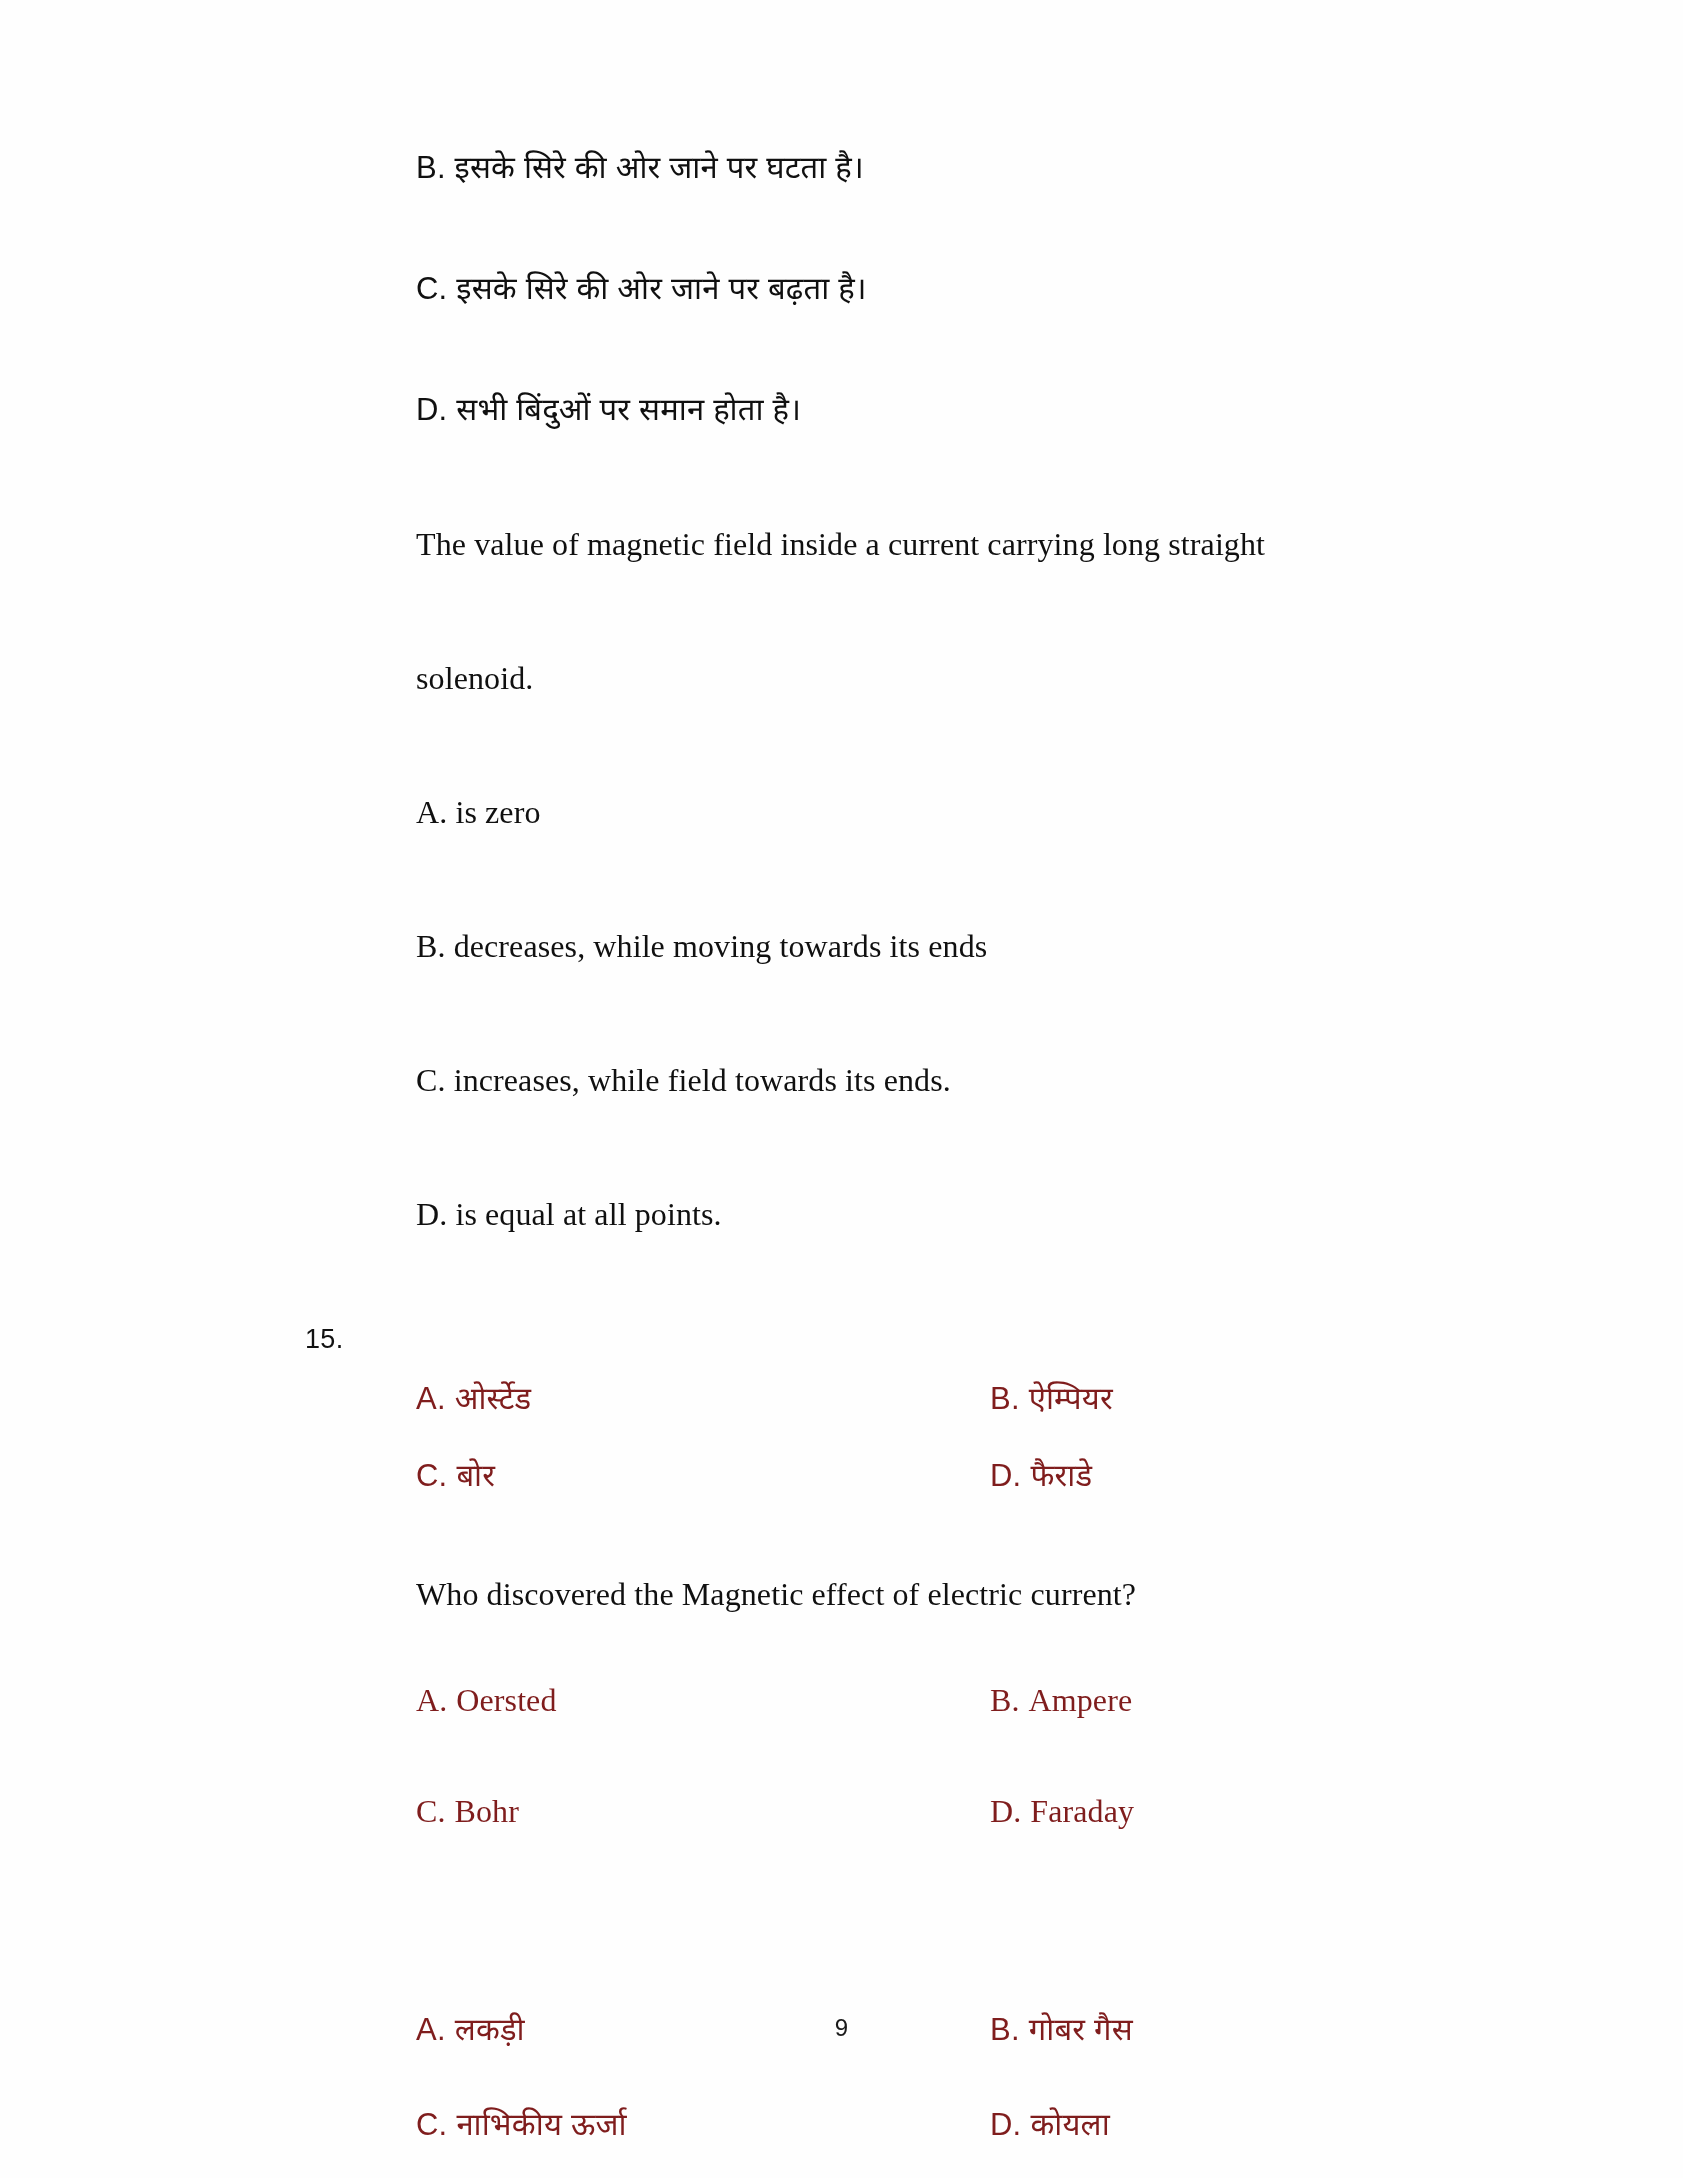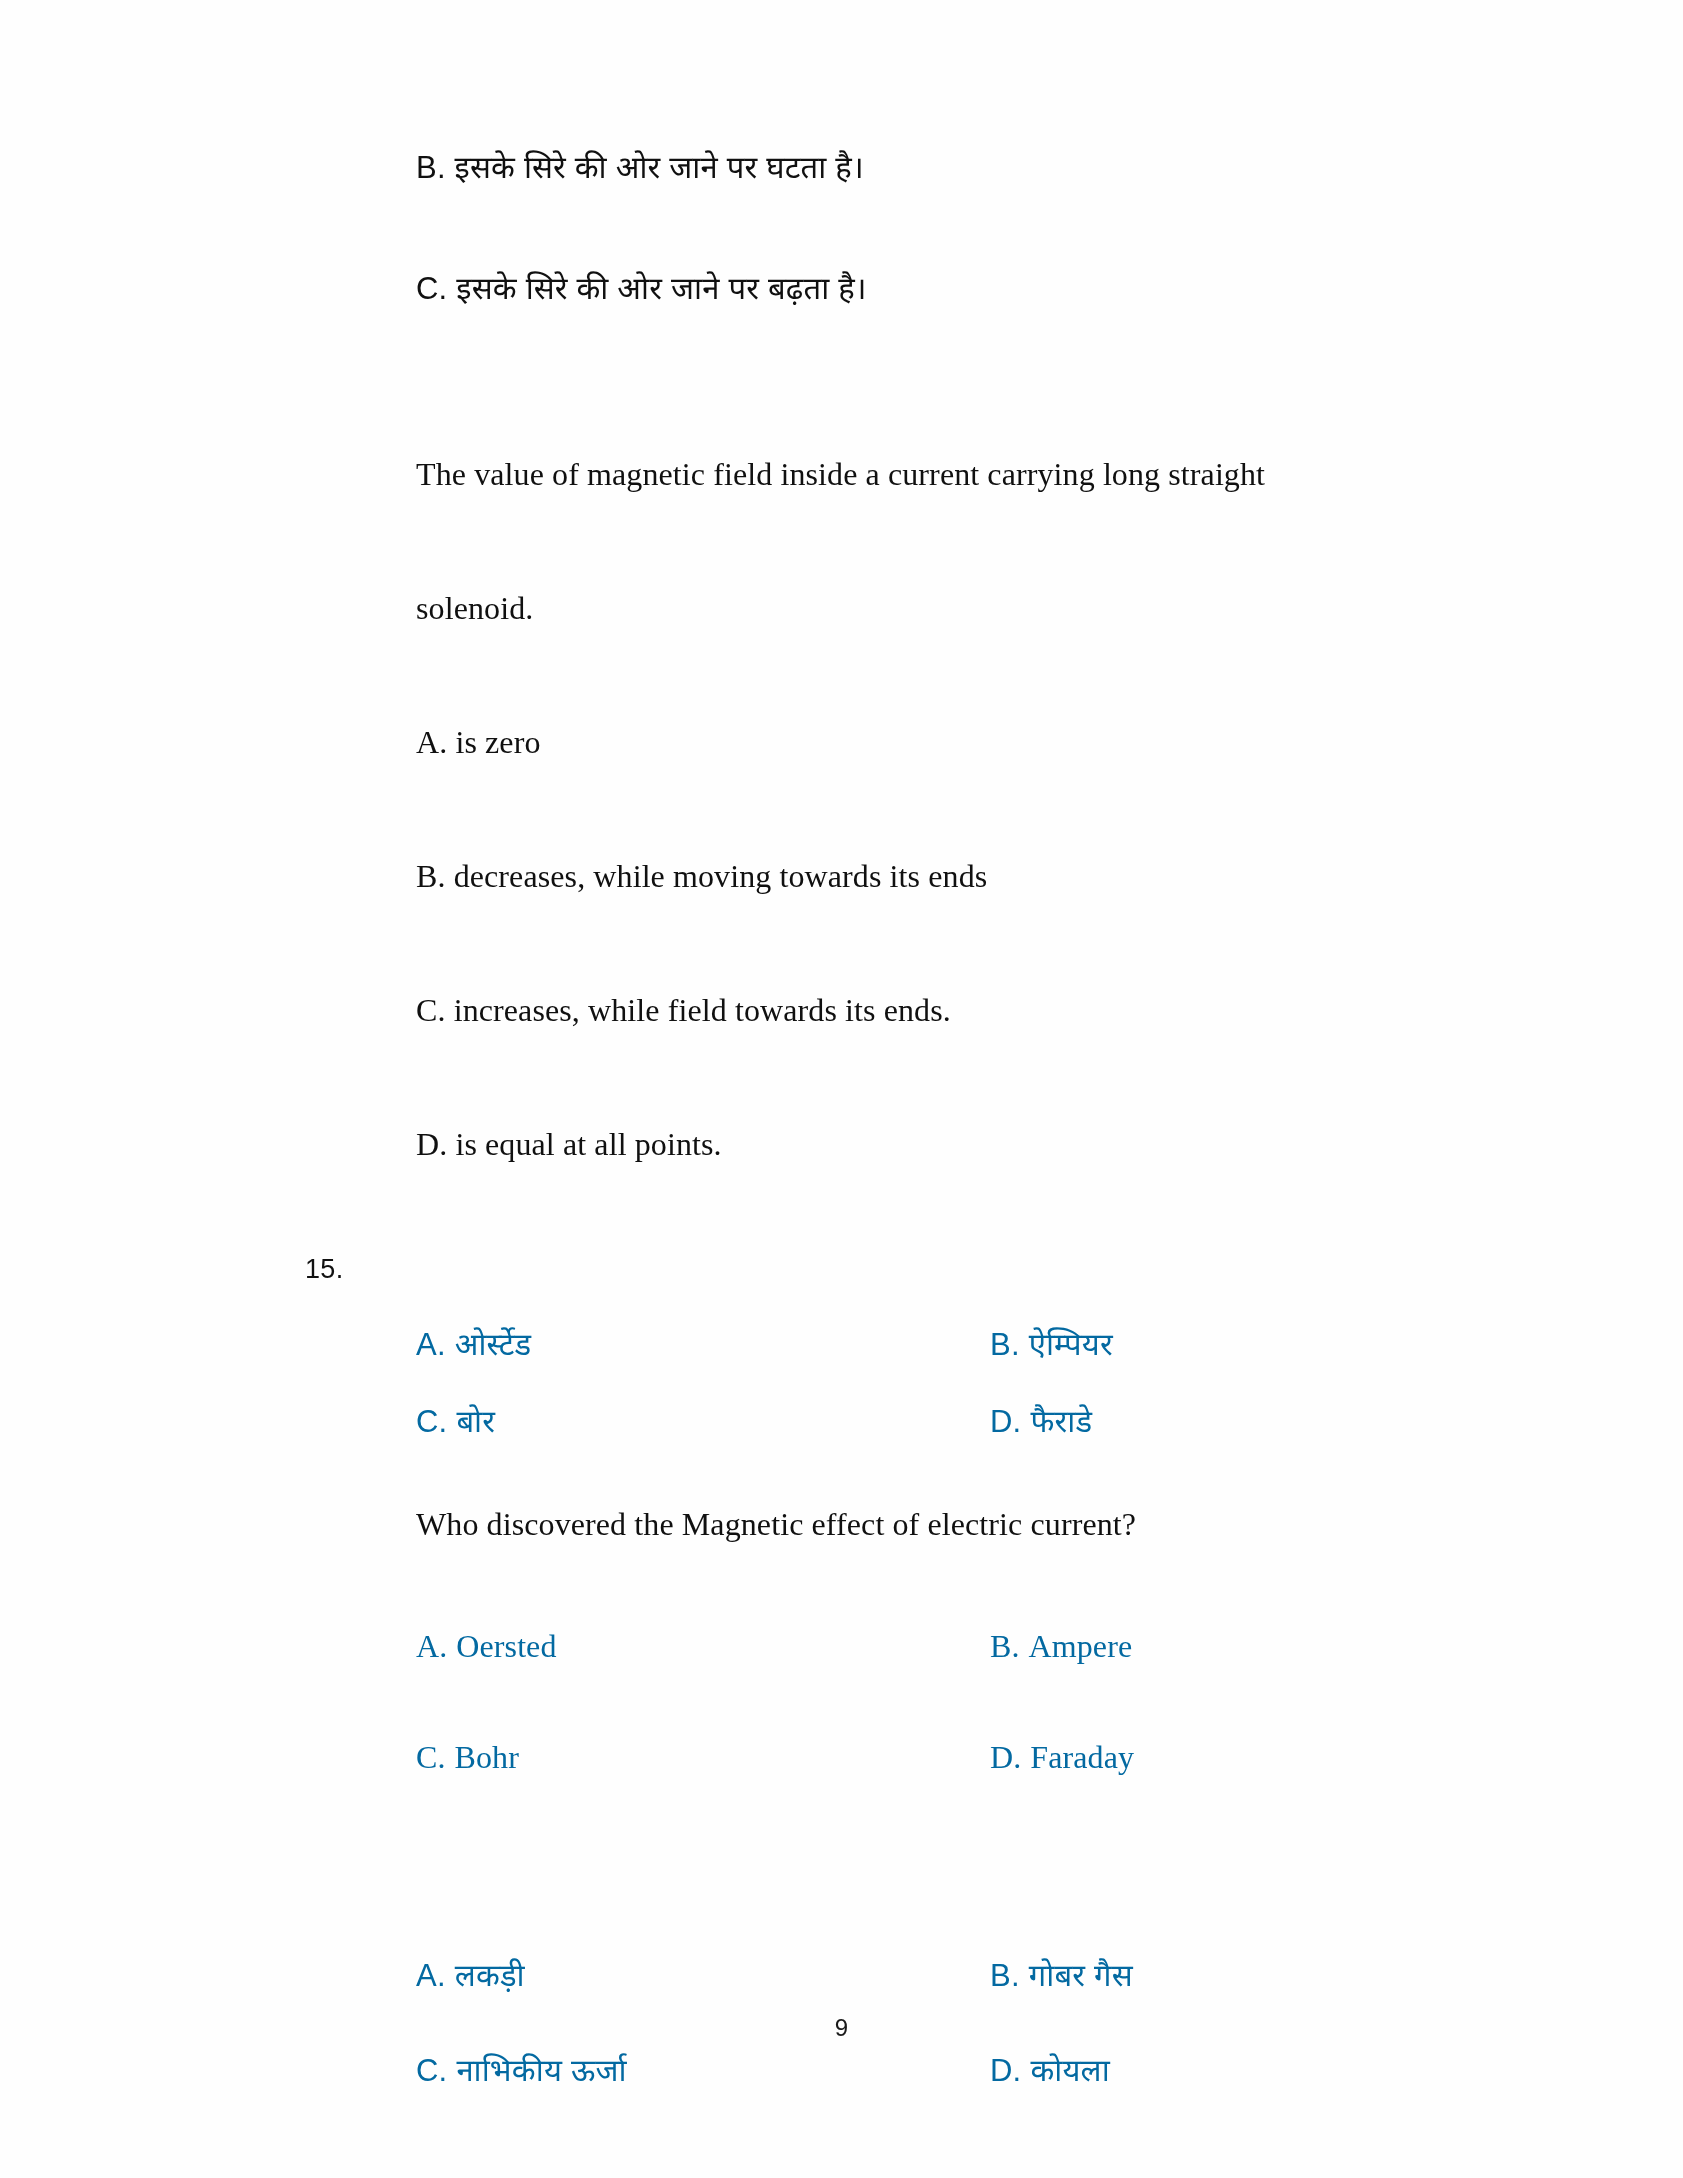--- a/index.html
+++ b/index.html
@@ -68,23 +68,23 @@
 
   
   .opt-line {
     position: relative;
     margin-left: 416px;
     height: 77px;
     max-width: 1089px;
   }
   .opt {
     position: absolute;
-    top: 16px;
+    top: 0;
     white-space: nowrap;
-    color: #0369a1;
+    color: #7f1d1d;
   }
   .opt.col1 { left: 0px; }
   .opt.col2 { left: 574px; }
 
   .opt .lbl { margin-right: 9px; }
 
   
   .para {
     margin-left: 416px;
     max-width: 1084px;
@@ -127,20 +127,24 @@
 
     <div class="sp-m"></div>
 
     <div class="para devanagari">
       <span>C.</span>
       <span>इसके सिरे की ओर जाने पर बढ़ता है।</span>
     </div>
 
     <div class="sp-m"></div>
 
+    <div class="para devanagari">
+      <span>D.</span>
+      <span>सभी बिंदुओं पर समान होता है।</span>
+    </div>
 
     <div class="sp-m"></div>
     <div class="sp-xs"></div>
 
     <div class="para latin">The value of magnetic field inside a current carrying long straight</div>
 
     <div class="sp-m"></div>
     <div class="sp-xs"></div>
 
     <div class="para latin">solenoid.</div>

